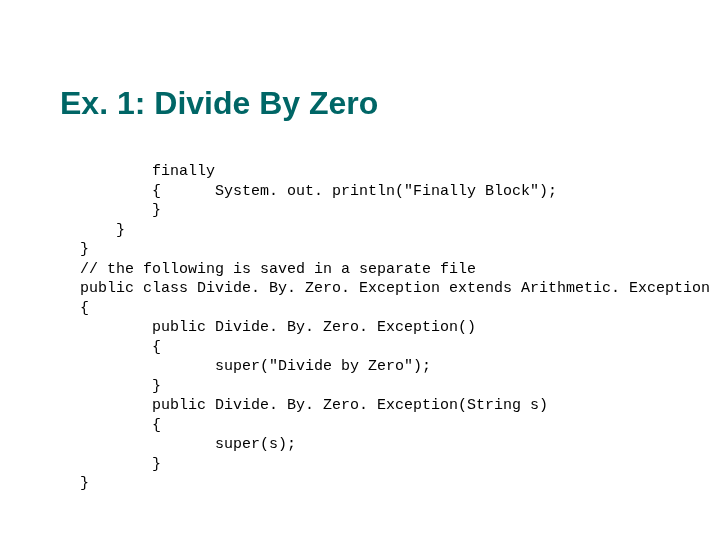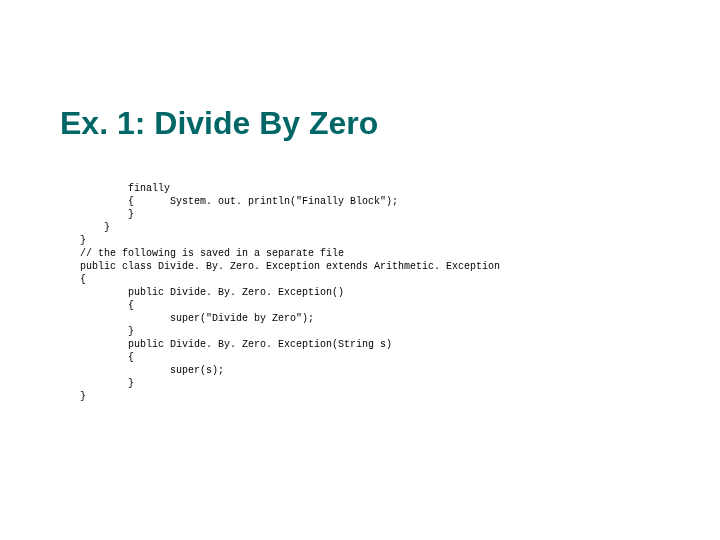--- a/index.html
+++ b/index.html
@@ -19,25 +19,24 @@
       width: 100%;
       height: 100%;
       padding: 85px 60px 40px 60px;
     }
     .title {
       font-size: 32px;
       font-weight: bold;
       color: #006666;
       margin-bottom: 40px;
       font-family: Arial, sans-serif;
-      margin-top: 20px;
     }
     .code-block {
       font-family: "Courier New", Courier, monospace;
-      font-size: 10px;
+      font-size: 15px;
       color: #000000;
       line-height: 1.3;
       white-space: pre;
       margin-left: 20px;
     }
   </style>
 </head>
 <body>
 
 <div class="slide">

